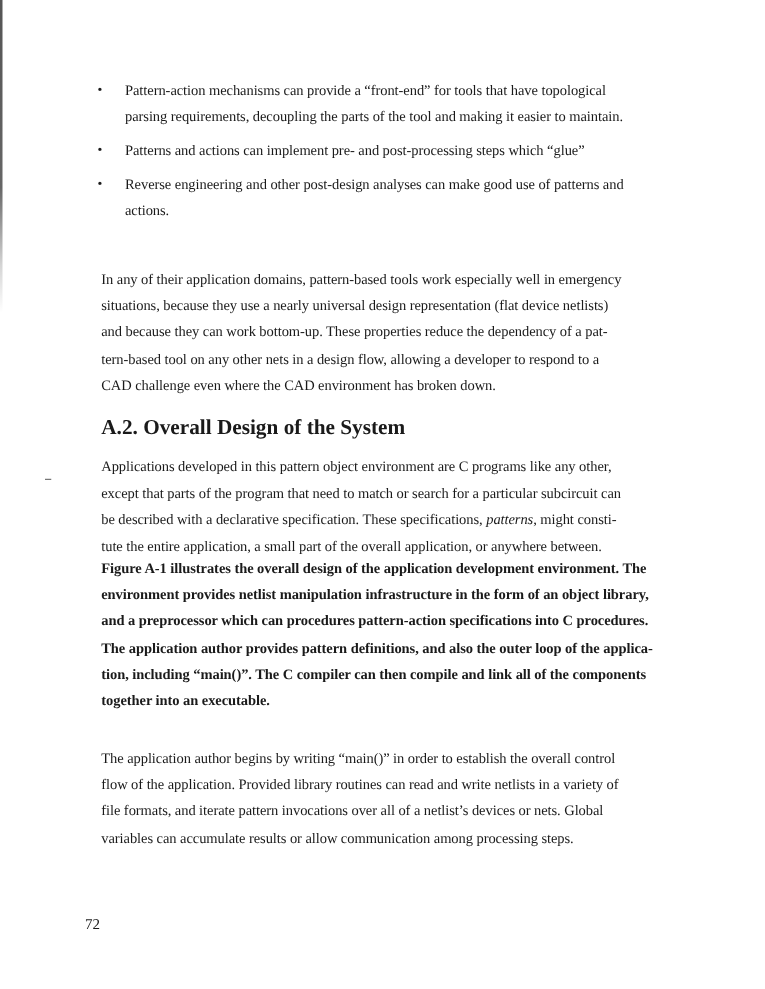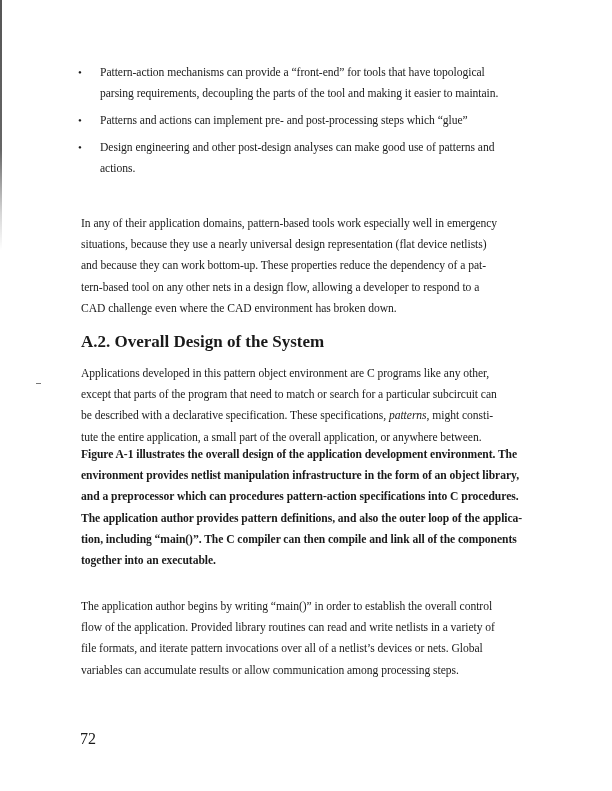--- a/index.html
+++ b/index.html
@@ -78,23 +78,23 @@
       top: 331px;
       font-weight: bold;
       font-size: 17px;
       line-height: 21px;
     }
     .p2 { top: 363px; }
     .p3 { top: 444px; font-weight: bold; }
     .p4 { top: 596px; }
     .page-number {
       position: absolute;
-      left: 80px;
+      left: 68px;
       top: 732px;
-      font-size: 16px;
+      font-size: 12px;
       line-height: 14px;
     }
     em { }
   </style>
 </head>
 <body>
 
 <div class="page">
   <div class="scan-edge"></div>
   <div class="margin-tick"></div>
@@ -104,21 +104,21 @@
       <span class="bullet-glyph">•</span>
       <span class="line">Pattern-action mechanisms can provide a “front-end” for tools that have topological</span>
       <span class="line">parsing requirements, decoupling the parts of the tool and making it easier to maintain.</span>
     </div>
     <div class="bullet-item">
       <span class="bullet-glyph">•</span>
       <span class="line">Patterns and actions can implement pre- and post-processing steps which “glue”</span>
     </div>
     <div class="bullet-item">
       <span class="bullet-glyph">•</span>
-      <span class="line">Design engineering and other post-design analyses can make good use of patterns and</span>
+      <span class="line">Reverse engineering and other post-design analyses can make good use of patterns and</span>
       <span class="line">actions.</span>
     </div>
   </div>
 
   <div class="para p1 text">
     <span class="line">In any of their application domains, pattern-based tools work especially well in emergency</span>
     <span class="line">situations, because they use a nearly universal design representation (flat device netlists)</span>
     <span class="line">and because they can work bottom-up. These properties reduce the dependency of a pat-</span>
     <span class="line">tern-based tool on any other nets in a design flow, allowing a developer to respond to a</span>
     <span class="line">CAD challenge even where the CAD environment has broken down.</span>

